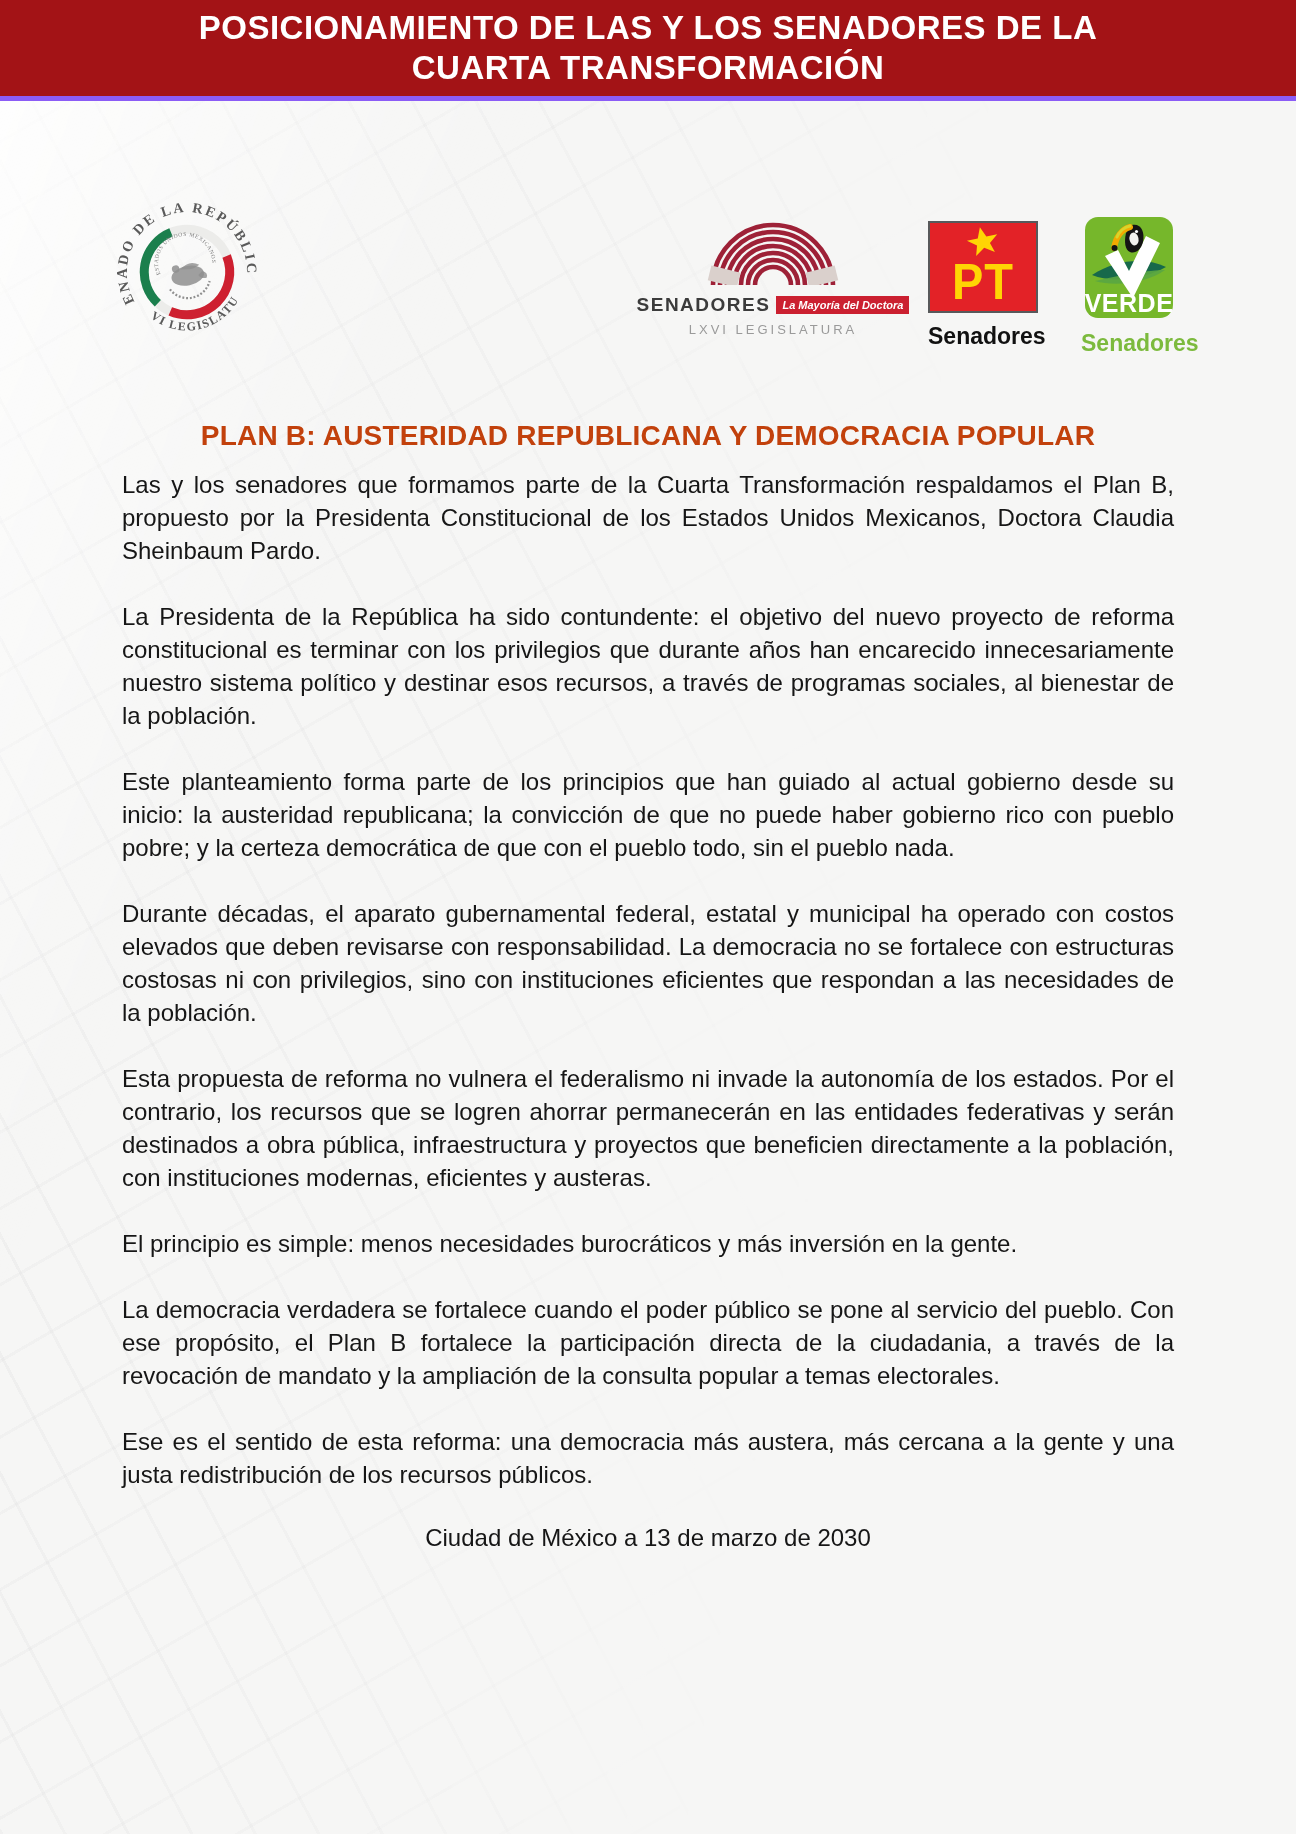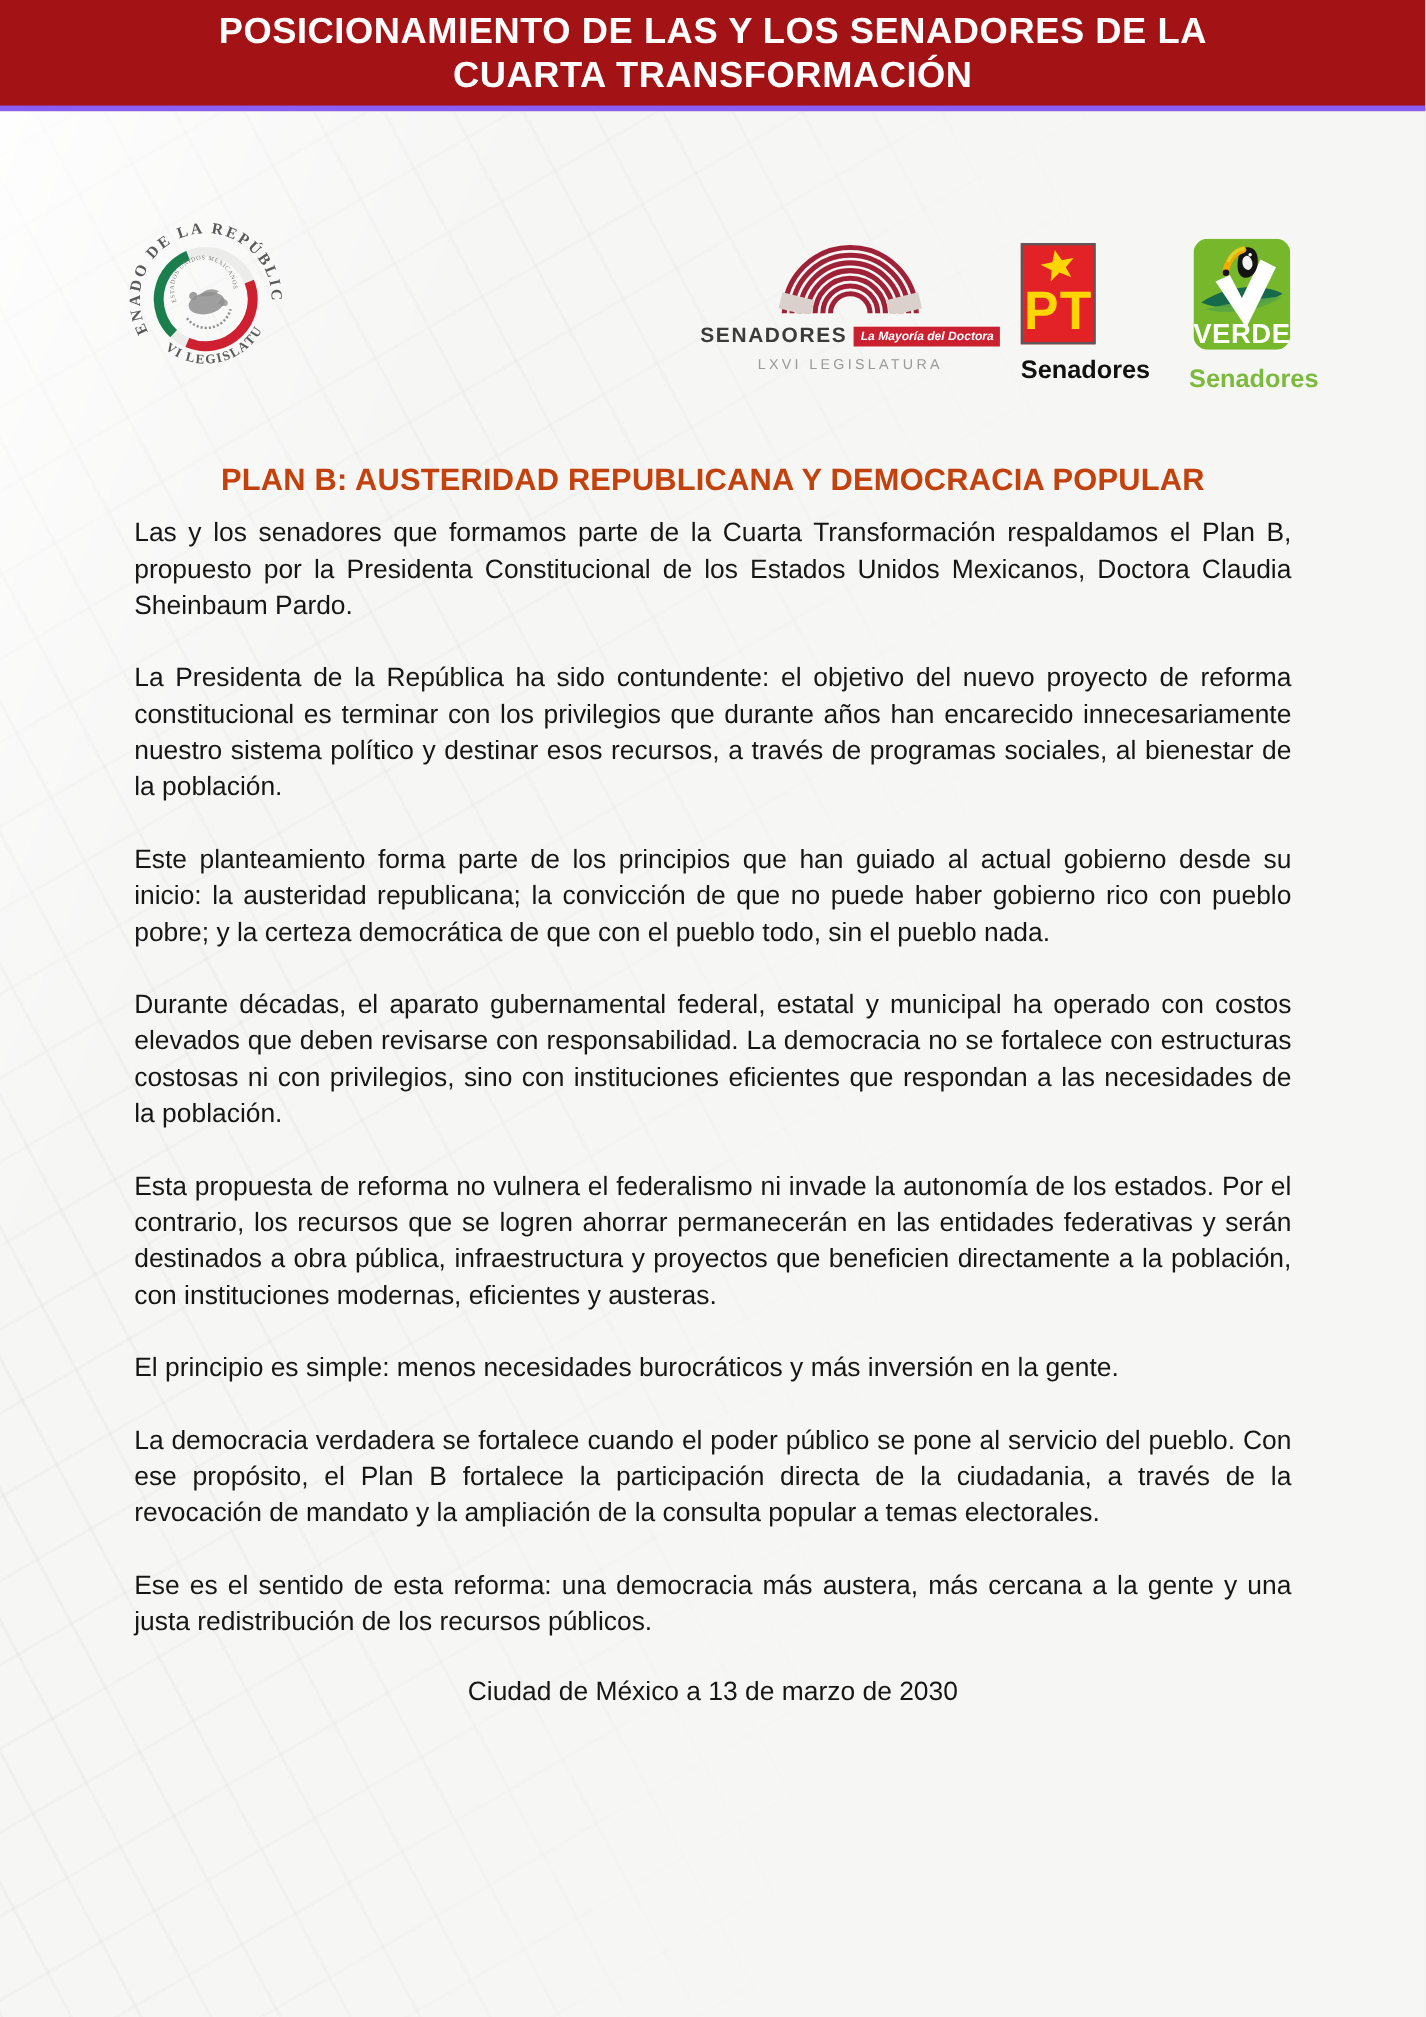--- a/index.html
+++ b/index.html
@@ -61,21 +61,21 @@
   .morena-line2{margin-top:5px;display:flex;align-items:center;justify-content:center;gap:6px;}
   .morena-senadores{font-weight:700;font-size:19px;letter-spacing:1.5px;color:#3B3B3B;}
   .morena-badge{
     background:#CB2030;color:#ffffff;font-weight:700;font-style:italic;
     font-size:11px;line-height:12px;padding:3px 6px;white-space:nowrap;
   }
   .morena-legis{margin-top:6px;font-size:13px;letter-spacing:3px;color:#9a9a9a;}
 
   .pt{position:absolute;left:928px;top:120px;width:96px;text-align:center;}
   .pt-square{
-    width:68px;height:92px;background:#E32227;border:2px solid #58595B;
+    width:110px;height:92px;background:#E32227;border:2px solid #58595B;
     box-sizing:border-box;display:flex;flex-direction:column;align-items:center;
   }
   .pt-letters{
     color:#FFD504;font-weight:700;font-size:47px;line-height:46px;
     letter-spacing:1px;transform:scaleY(1.05);margin-top:-2px;
   }
   .party-label-dark{margin-top:10px;font-weight:700;font-size:23px;color:#111111;}
 
   .verde{position:absolute;left:1081px;top:116px;width:96px;text-align:center;}
   .verde-square{width:88px;height:101px;margin:0 auto;}

